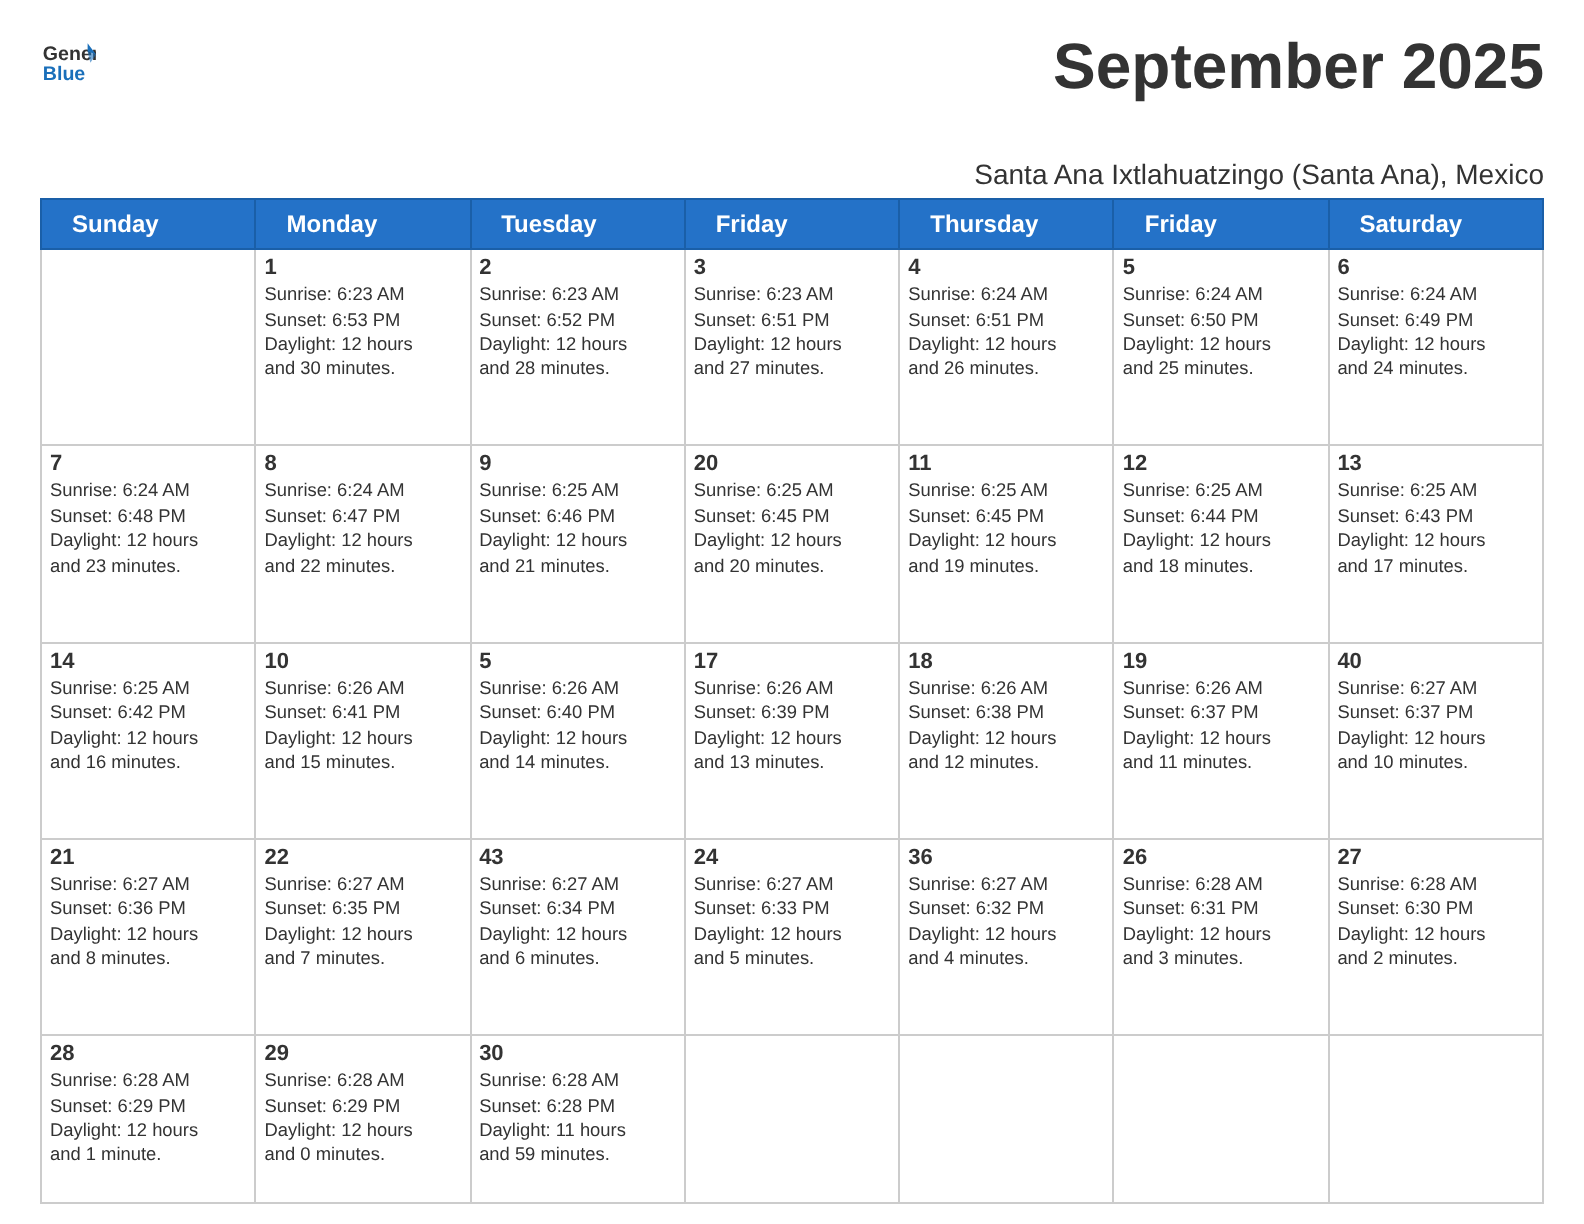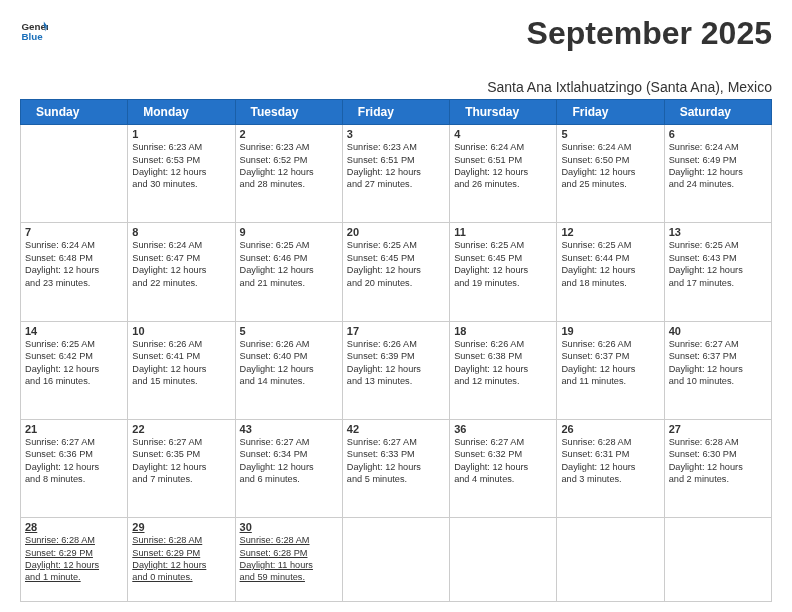--- a/index.html
+++ b/index.html
@@ -79,21 +79,20 @@
     .day-info {
       line-height: 1.35;
       font-size: 9.2px;
       color: #333;
     }
     .empty {
       background: #fff;
     }
     tr:last-child td {
       height: 70px;
-      text-decoration: underline;
     }
   </style>
 </head>
 <body>
 
 <div class="page">
   <div class="header">
     <div class="logo">
       <svg class="logo-icon" viewBox="0 0 40 40" width="40" height="40">
         <text x="2" y="20" font-size="14" font-weight="bold" fill="#333">General</text>
@@ -284,21 +283,21 @@
 and 7 minutes.</div>
           </td>
           <td>
             <span class="day-number">43</span>
             <div class="day-info" style="white-space: pre-line;">Sunrise: 6:27 AM
 Sunset: 6:34 PM
 Daylight: 12 hours
 and 6 minutes.</div>
           </td>
           <td>
-            <span class="day-number">42</span>
+            <span class="day-number">24</span>
             <div class="day-info" style="white-space: pre-line;">Sunrise: 6:27 AM
 Sunset: 6:33 PM
 Daylight: 12 hours
 and 5 minutes.</div>
           </td>
           <td>
             <span class="day-number">36</span>
             <div class="day-info" style="white-space: pre-line;">Sunrise: 6:27 AM
 Sunset: 6:32 PM
 Daylight: 12 hours

